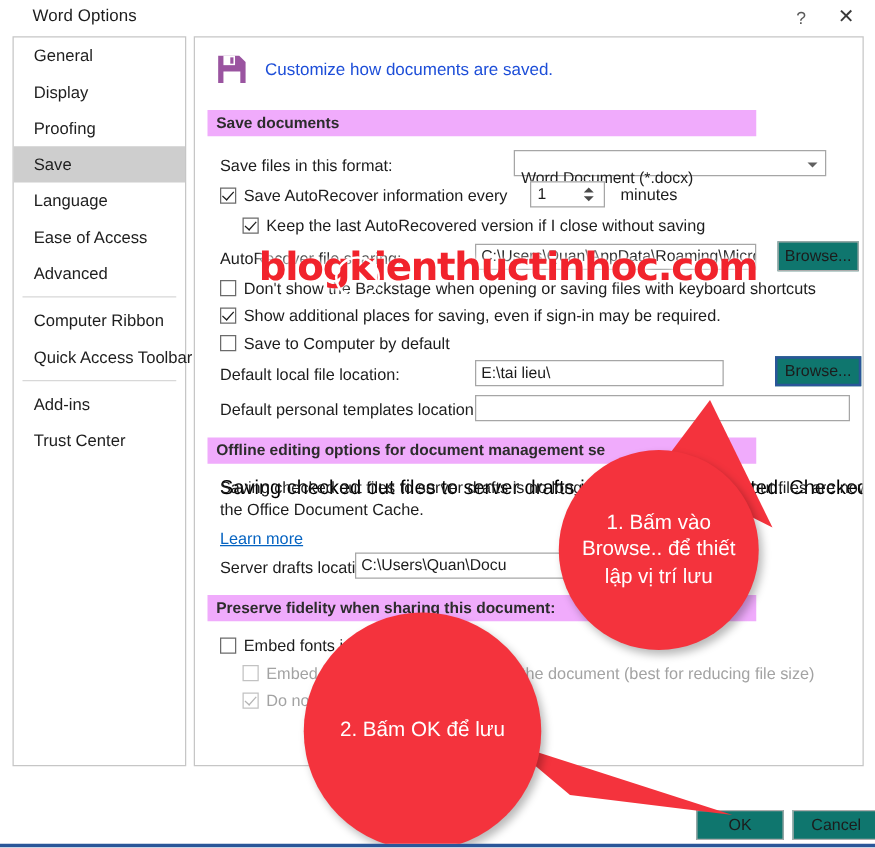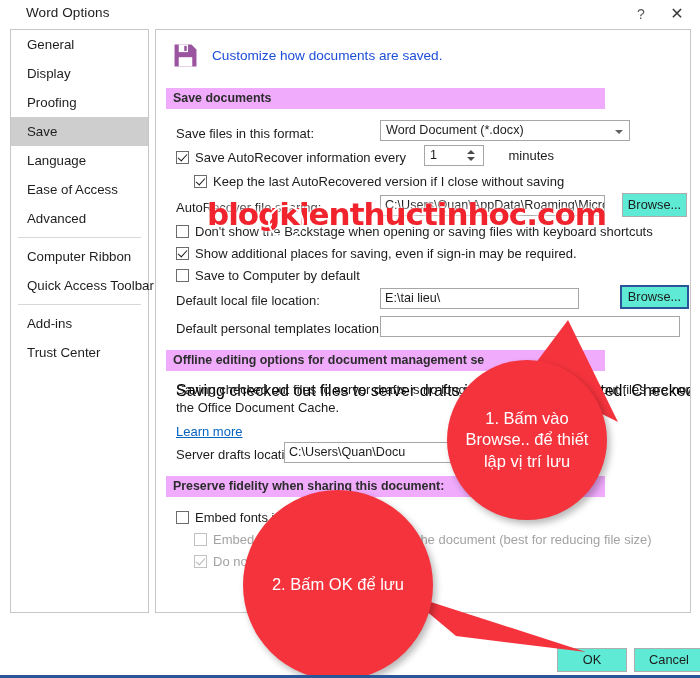--- a/index.html
+++ b/index.html
@@ -95,22 +95,22 @@
     display: inline-block; height: 21px; line-height: 19px;
     border: 1px solid #a6a6a6; background: #fff;
     font-size: 12.6px; color: #1c1c1c;
     padding: 0 4px; vertical-align: middle; overflow: hidden;
   }
 
   
   .combo {
     display: inline-block; height: 21px; line-height: 19px;
     border: 1px solid #a6a6a6; background: #fff;
-    font-size: 12.6px; color: #1c1c1c; padding: 0 18px 0 5px;
-    position: relative; vertical-align: middle;
+    font-size: 12.6px; color: #1c1c1c; padding: 12px 18px 0 5px;
+    position: relative; vertical-align: middle; margin-left: 31px;
   }
   .combo .caret {
     position: absolute; right: 6px; top: 9px;
     width: 0; height: 0; border-left: 4px solid transparent;
     border-right: 4px solid transparent; border-top: 4px solid #606060;
   }
 
   
   .spin {
     display: inline-block; height: 21px; width: 60px;
@@ -121,21 +121,21 @@
   .spin .up, .spin .dn {
     position: absolute; right: 8px; width: 0; height: 0;
     border-left: 4px solid transparent; border-right: 4px solid transparent;
   }
   .spin .up { top: 4px; border-bottom: 4px solid #4a4a4a; }
   .spin .dn { bottom: 4px; border-top: 4px solid #4a4a4a; }
 
   
   .btn {
     display: inline-block; height: 24px; line-height: 22px;
-    background: #5eead4; border: 1px solid #adadad;
+    background: #0f766e; border: 1px solid #adadad;
     font-size: 12.8px; color: #1c1c1c; text-align: center;
     vertical-align: middle; cursor: default;
   }
   .btn.focus { border: 2px solid #2a5699; line-height: 20px; }
 
   a.link { color: #0563c1; font-size: 13px; text-decoration: underline; }
 
   
   #ok-button { position: absolute; left: 557px; top: 648px; width: 70px; height: 24px; }
   #cancel-button { position: absolute; left: 634px; top: 648px; width: 70px; height: 24px; }
@@ -213,21 +213,21 @@
     </div>
     <div class="row" style="left:224px; top:90px">
       <span class="combo" style="width:250px"><span>Word Document (*.docx)</span><i class="caret"></i></span>
     </div>
 
     <div class="row" style="left:20px; top:118px">
       <span class="cb checked"></span><span class="lbl">Save AutoRecover information every</span>
     </div>
     <div class="row" style="left:268px; top:115px">
       <span class="spin"><span>1</span><i class="up"></i><i class="dn"></i></span>
-      <span class="lbl" style="margin-left:20px">minutes</span>
+      <span class="lbl" style="margin-left:8px">minutes</span>
     </div>
 
     <div class="row" style="left:38px; top:142px">
       <span class="cb checked"></span><span class="lbl">Keep the last AutoRecovered version if I close without saving</span>
     </div>
 
     <div class="row" style="left:20px; top:168px">
       <span class="lbl">AutoRecover file sharing:</span>
     </div>
     <div class="row" style="left:224px; top:165px">

